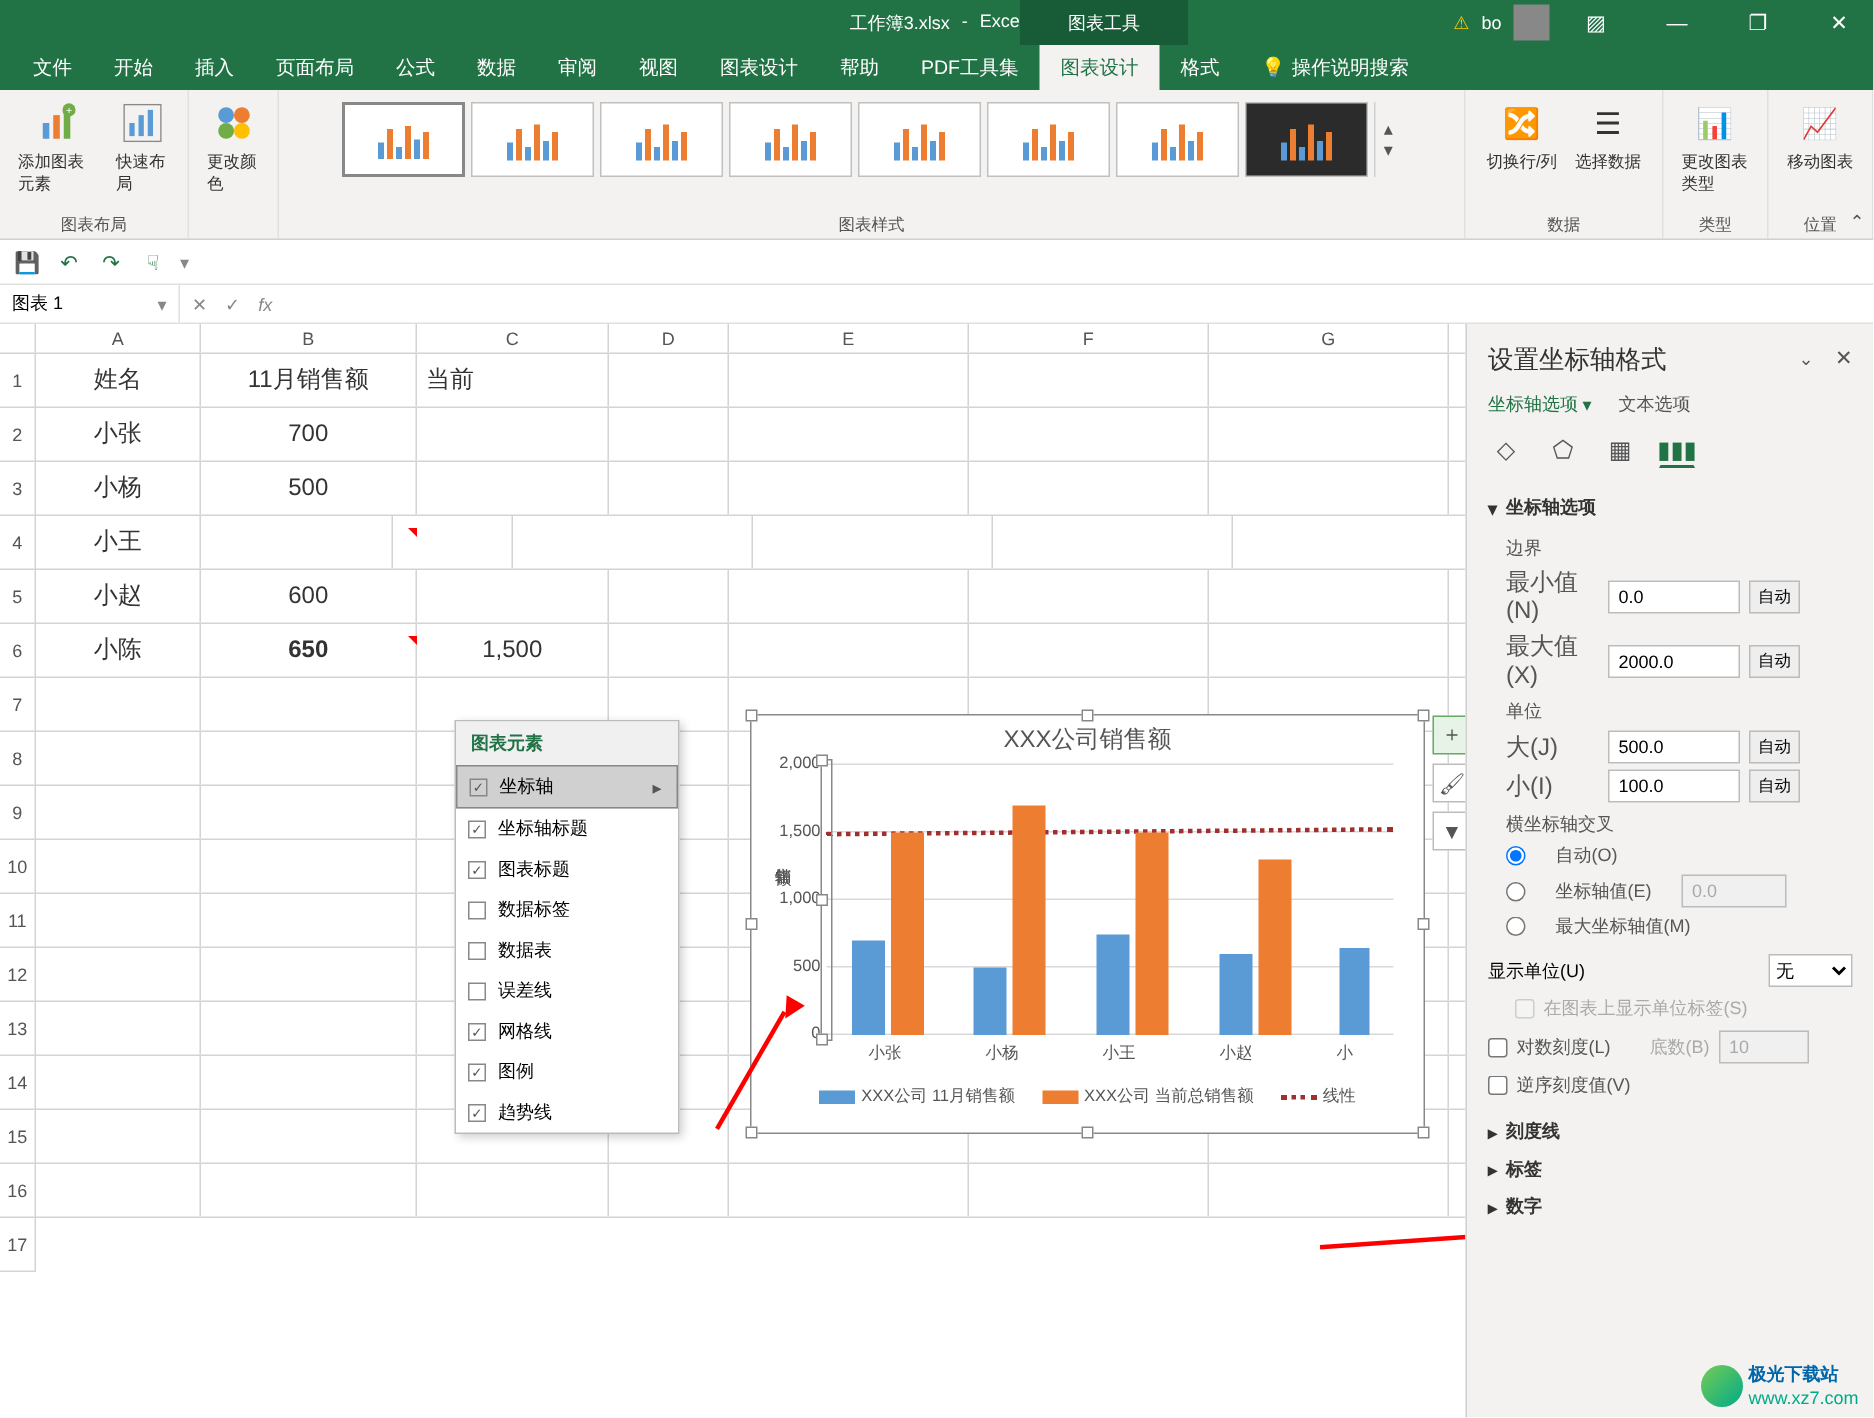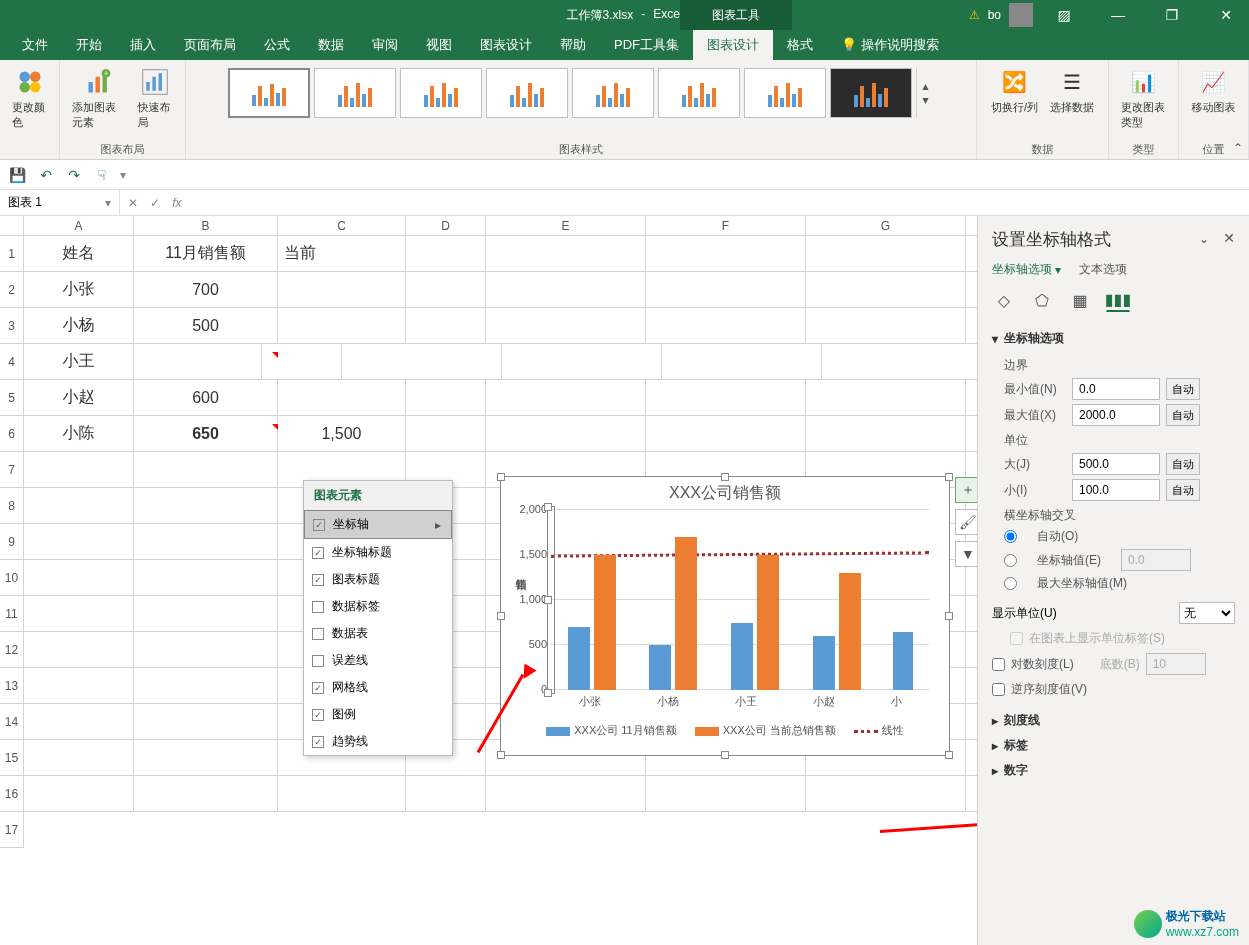--- a/index.html
+++ b/index.html
@@ -76,21 +76,21 @@
 .fp-chev{position:absolute;right:40px;top:16px;font-size:12px;color:#555}
 .fp-tabs{display:flex;gap:18px;font-size:12px;margin-bottom:10px}
 .fp-tabs .t{color:#217346;cursor:pointer;display:flex;align-items:center;gap:3px}
 .fp-icons{display:flex;gap:14px;margin:8px 0 14px}
 .fp-icons .fi{width:24px;height:24px;border:1px solid transparent;display:flex;align-items:center;justify-content:center;font-size:16px;color:#555;cursor:pointer}
 .fp-icons .fi.active{border-bottom:2px solid #217346;color:#217346}
 .fp-section{margin-bottom:10px}
 .fp-sec-title{font-size:12px;color:#333;cursor:pointer;display:flex;align-items:center;gap:6px;padding:4px 0;font-weight:bold}
 .fp-sub{font-size:12px;color:#555;margin:6px 0 4px 12px}
 .fp-row{display:flex;align-items:center;margin:4px 0 4px 12px;gap:6px}
-.fp-label{width:62px;font-size:12px;color:#555}
+.fp-label{width:62px;font-size:16px;color:#555}
 .fp-input{width:88px;height:22px;border:1px solid #bbb;padding:0 6px;font-size:12px;background:#fff}
 .fp-auto{width:34px;height:22px;border:1px solid #bbb;background:#eee;font-size:11px;text-align:center;line-height:20px;cursor:pointer}
 .fp-radio{display:flex;align-items:center;gap:20px;margin:4px 0 4px 12px;font-size:12px;color:#555}
 .fp-radio input{margin:0}
 .fp-check{display:flex;align-items:center;gap:6px;margin:6px 0 6px 0;font-size:12px;color:#555}
 .fp-select{width:56px;height:22px;border:1px solid #bbb;background:#fff;font-size:12px}
 .watermark{position:absolute;right:10px;bottom:6px;font-size:12px;color:#0a8;display:flex;align-items:center;gap:4px}
 .watermark .logo{width:28px;height:28px;border-radius:50%;background:linear-gradient(135deg,#7c5,#0a8);display:inline-block}
 svg.chart-icon{width:28px;height:28px}
 </style>
@@ -129,36 +129,20 @@
   <div class="mtab">PDF工具集</div>
   <div class="mtab active">图表设计</div>
   <div class="mtab">格式</div>
   <div class="mtab" style="display:flex;align-items:center;gap:4px">
       <span>💡</span>
       <span>操作说明搜索</span>
     </div>
 </div>
 
 <div class="ribbon">
-  <div class="rgroup" style="width:60px">
-    <div class="rgroup-body">
-      <div class="rbtn">
-        <div class="ricon">
-            <svg class="chart-icon" viewBox="0 0 32 32">
-              <circle cx="10" cy="10" r="6" fill="#5b9bd5"></circle>
-              <circle cx="22" cy="10" r="6" fill="#ed7d31"></circle>
-              <circle cx="10" cy="22" r="6" fill="#70ad47"></circle>
-              <circle cx="22" cy="22" r="6" fill="#ffc000"></circle>
-            </svg>
-          </div>
-        <span>更改颜色</span>
-      </div>
-    </div>
-    <div class="rgroup-label">&nbsp;</div>
-  </div>
   <div class="rgroup" style="width:126px">
     <div class="rgroup-body">
       <div class="rbtn">
         <div class="ricon">
             <svg class="chart-icon" viewBox="0 0 32 32">
               <rect x="4" y="16" width="5" height="12" fill="#5b9bd5"></rect>
               <rect x="12" y="10" width="5" height="18" fill="#ed7d31"></rect>
               <rect x="20" y="6" width="5" height="22" fill="#70ad47"></rect>
               <circle cx="24" cy="6" r="5" fill="#70ad47"></circle>
               <text x="24" y="9" text-anchor="middle" fill="#fff" font-size="8">+</text>
@@ -172,20 +156,36 @@
               <rect x="2" y="2" width="28" height="28" fill="none" stroke="#888"></rect>
               <rect x="6" y="16" width="4" height="10" fill="#5b9bd5"></rect>
               <rect x="13" y="10" width="4" height="16" fill="#5b9bd5"></rect>
               <rect x="20" y="6" width="4" height="20" fill="#5b9bd5"></rect>
             </svg>
           </div>
         <span>快速布局</span>
       </div>
     </div>
     <div class="rgroup-label">图表布局</div>
+  </div>
+  <div class="rgroup" style="width:60px">
+    <div class="rgroup-body">
+      <div class="rbtn">
+        <div class="ricon">
+            <svg class="chart-icon" viewBox="0 0 32 32">
+              <circle cx="10" cy="10" r="6" fill="#5b9bd5"></circle>
+              <circle cx="22" cy="10" r="6" fill="#ed7d31"></circle>
+              <circle cx="10" cy="22" r="6" fill="#70ad47"></circle>
+              <circle cx="22" cy="22" r="6" fill="#ffc000"></circle>
+            </svg>
+          </div>
+        <span>更改颜色</span>
+      </div>
+    </div>
+    <div class="rgroup-label">&nbsp;</div>
   </div>
   <div class="rgroup" style="flex:1">
     <div class="chart-style-row">
       <div class="chart-style-thumb sel">
           <div class="mini-bars">
             <span style="height:40%"></span>
             <span class="o" style="height:70%"></span>
             <span style="height:30%"></span>
             <span class="o" style="height:80%"></span>
             <span style="height:45%"></span>

